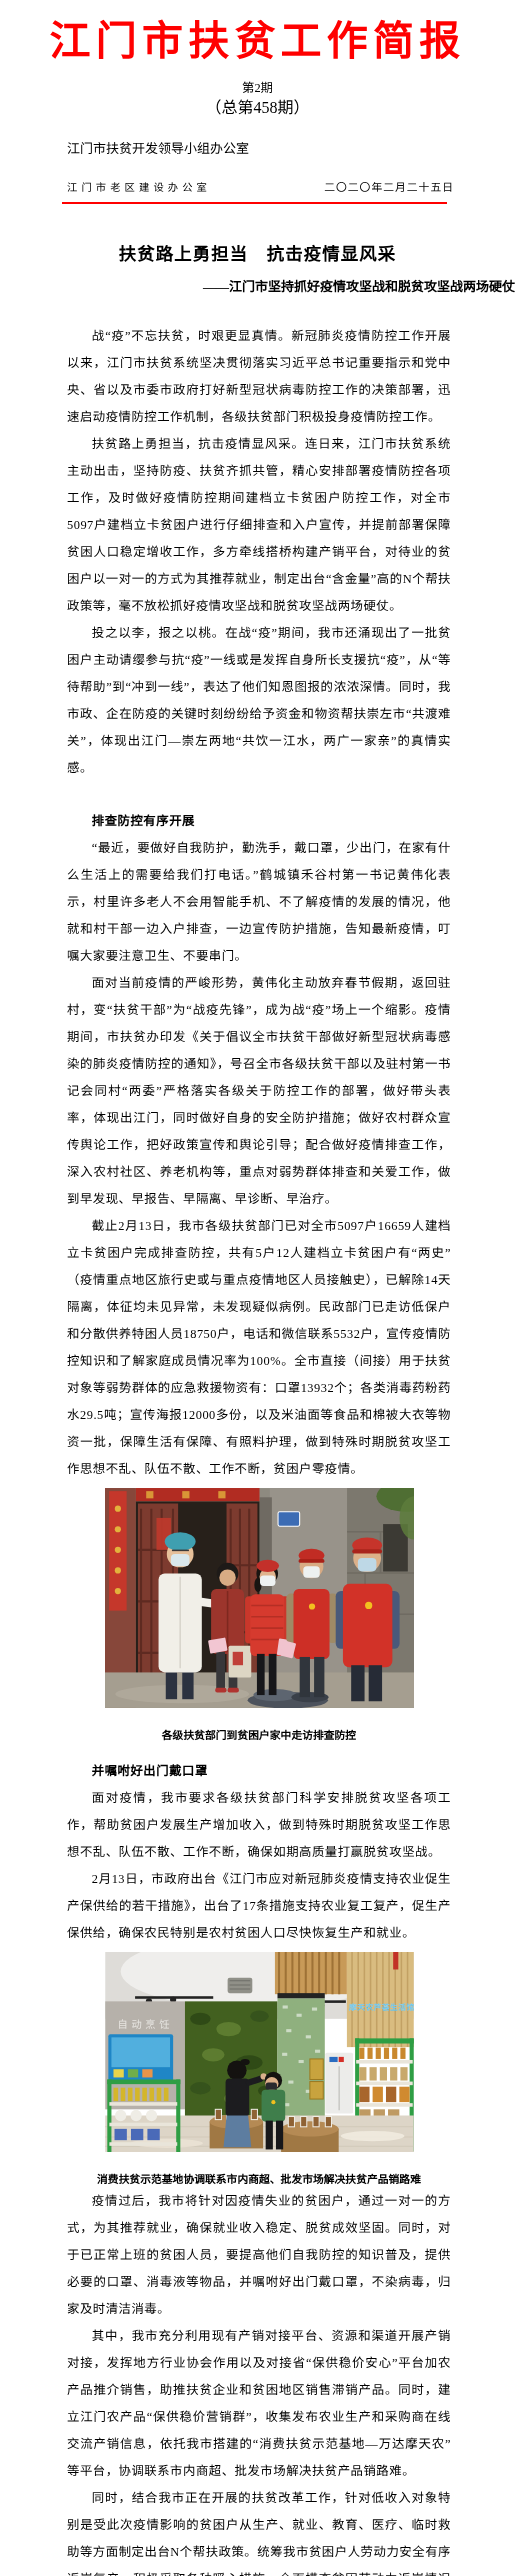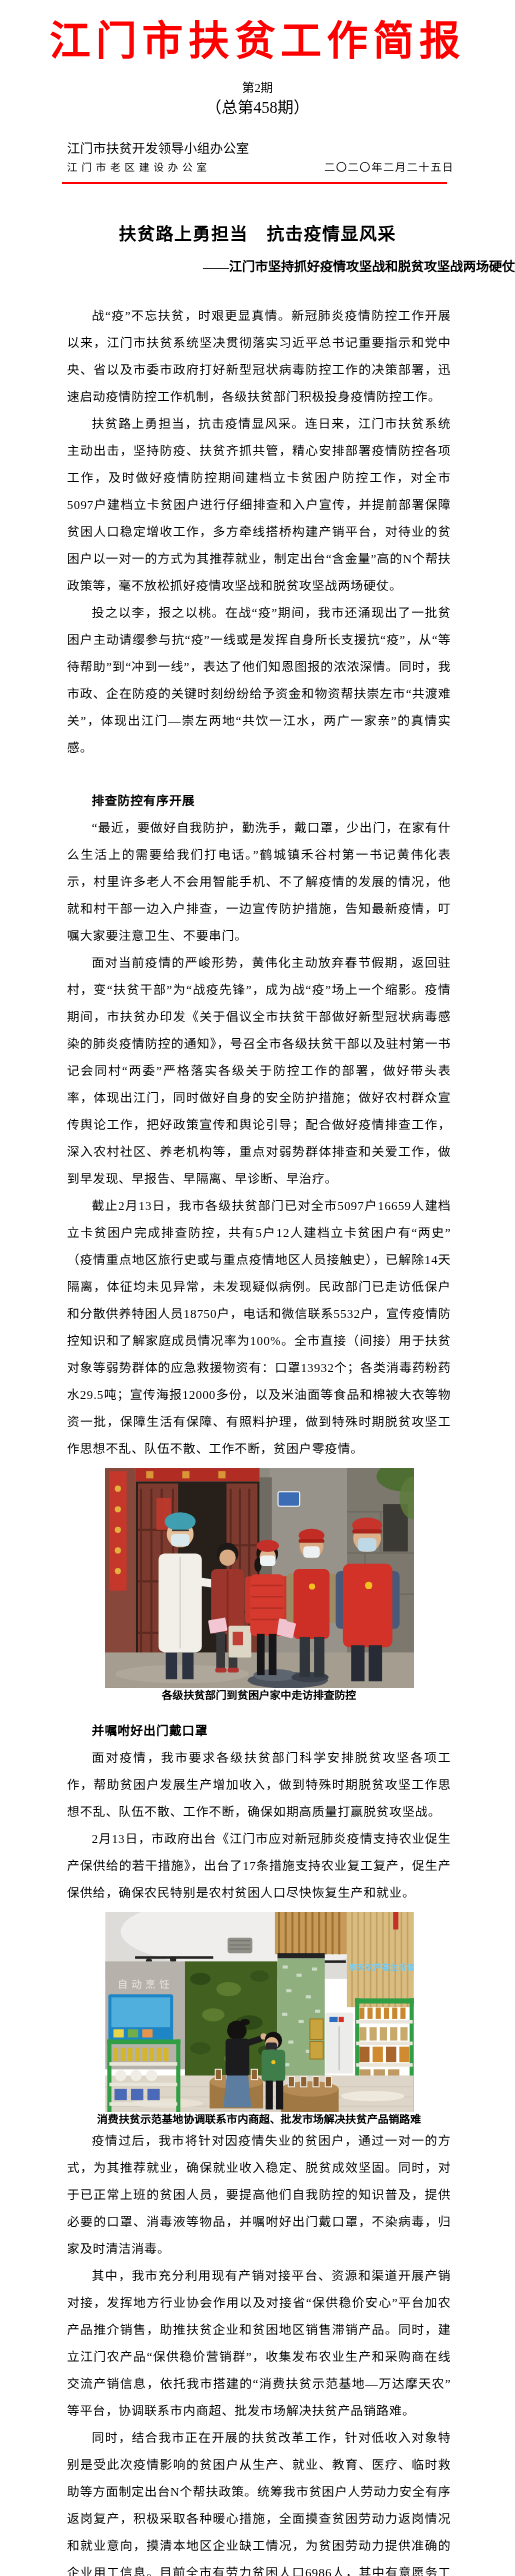--- a/index.html
+++ b/index.html
@@ -15,21 +15,21 @@
   .masthead{padding-top:19px;text-align:center;}
   .mast-title{
     font-family:"Liberation Sans","DejaVu Sans",sans-serif;
     font-weight:bold;font-size:41px;line-height:44px;
     color:#ff0000;letter-spacing:5.2px;white-space:nowrap;
   }
   .issue-no{margin-top:16.5px;font-size:12.4px;line-height:16.5px;}
   .issue-total{margin-top:4px;font-size:16px;line-height:15.5px;}
   .pub-block{margin:24px 61px 0 67px;text-align:left;}
   .pub-line1{font-size:13px;line-height:18.5px;}
-  .pub-row{display:flex;justify-content:space-between;align-items:baseline;line-height:19.6px;}
+  .pub-row{display:flex;justify-content:space-between;align-items:baseline;line-height:19.6px;margin-top:20px;}
   .pub-line2{font-size:10.3px;letter-spacing:4.1px;}
   .mast-date{font-size:10.8px;letter-spacing:1px;}
   .red-rule{margin:4.1px 0 0 62px;width:385px;height:2.6px;background:#ff0000;}
   
   .art-title{
     margin:40px 0 0;text-align:center;
     font-size:17.5px;line-height:21.6px;font-weight:bold;letter-spacing:1px;
   }
   .art-subtitle{
     margin:13.4px 0 0;text-align:right;
@@ -39,21 +39,21 @@
     margin:27px 64px 0 67px;
     font-size:12.4px;line-height:27px;letter-spacing:0.5px;
     text-align:justify;text-justify:inter-ideograph;
   }
   p.para{margin:0;text-indent:2em;}
   h3.sec{margin:26px 0 0;font-size:12.4px;line-height:27px;font-weight:bold;text-indent:2em;}
   h3.sec-tight{margin-top:14.4px;}
   figure.photo-fig{margin:5.2px 0 0;text-align:center;}
   figure.photo-fig svg{display:block;margin:0 auto;}
   figcaption.photo-cap{
-    margin-top:0;font-size:10.8px;line-height:15.5px;font-weight:bold;
+    margin-top:20px;font-size:10.8px;line-height:15.5px;font-weight:bold;
     letter-spacing:0;text-align:center;text-indent:0;
   }
   svg text{font-family:"Liberation Sans","DejaVu Sans",sans-serif;}
 </style>
 </head>
 <body>
 
 <div class="page">
 
   <header class="masthead">

